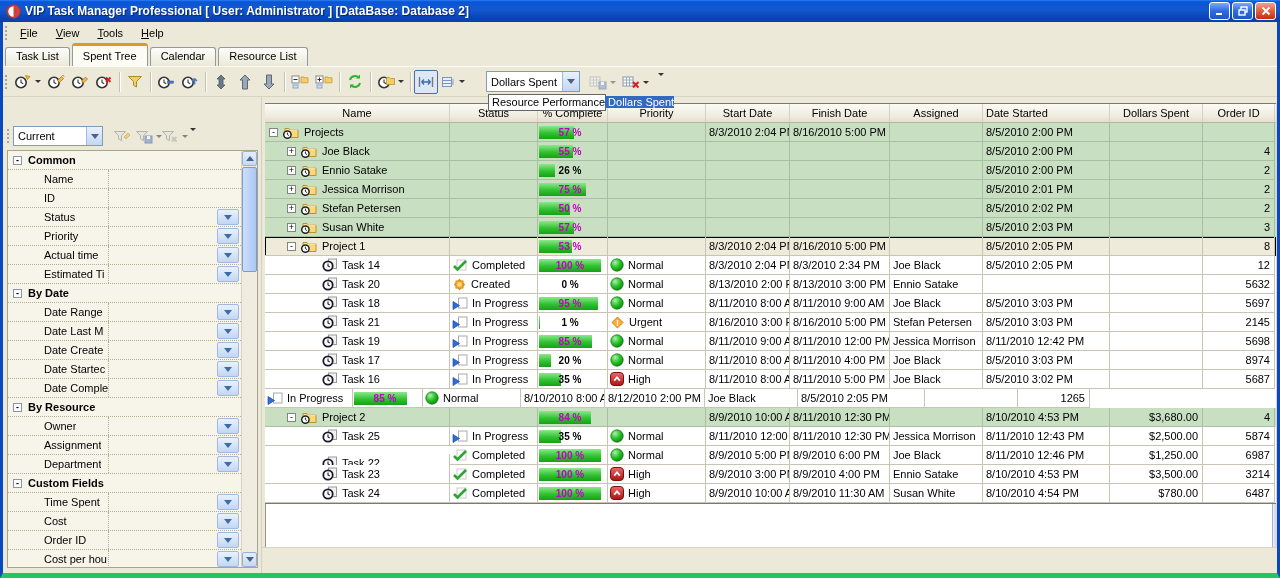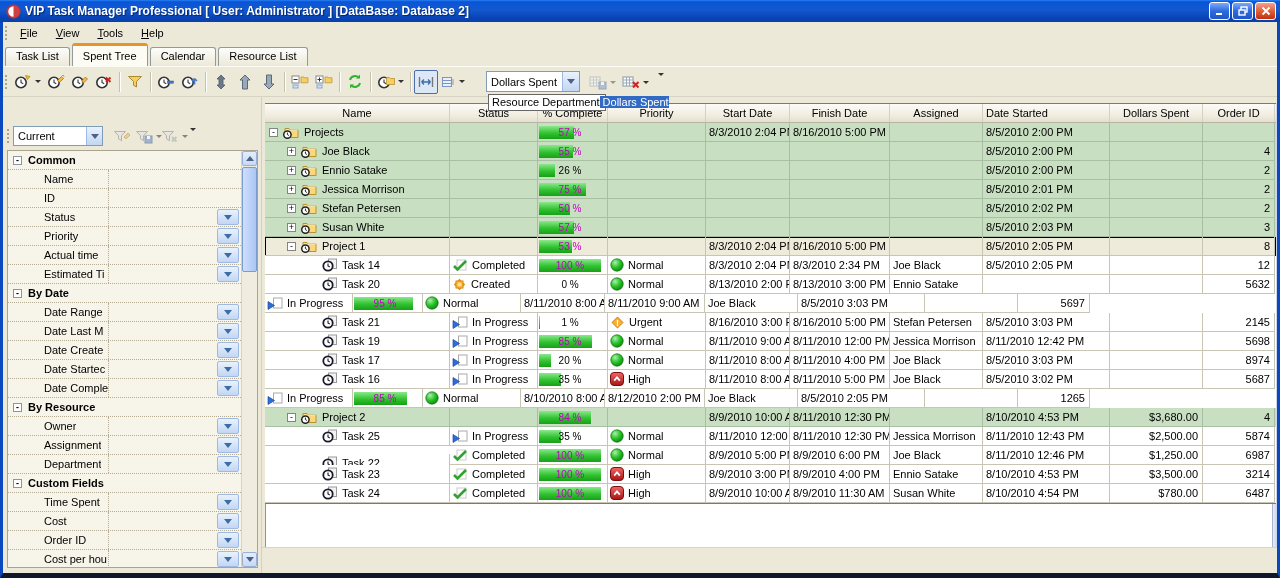--- a/index.html
+++ b/index.html
@@ -12,21 +12,21 @@
     display:flex; align-items:center; padding:0 4px; }
   .titlebar .logo { margin:0 4px 0 2px; display:flex; }
   .titlebar .title { color:#fff; font-weight:bold; font-size:12px; text-shadow:1px 1px 1px #00256e; flex:1; white-space:nowrap; overflow:hidden; }
   .winbtns { display:flex; gap:2px; }
   .winbtn { width:21px; height:18px; border-radius:3px; border:1px solid #fff; display:flex; align-items:center; justify-content:center; }
   .winbtn.blue { background:linear-gradient(to bottom,#7DA8F8,#2E6BE0 50%,#1F55C8); }
   .winbtn.red  { background:linear-gradient(to bottom,#F2A28C,#E0603C 50%,#C03010); }
 
   
   .body { position:absolute; top:22px; left:0; right:0; bottom:0;
-    border-left:3px solid #0A48C0; border-right:3px solid #0A48C0; border-bottom:5px solid #0f172a;
+    border-left:3px solid #0A48C0; border-right:3px solid #0A48C0; border-bottom:5px solid #22c55e;
     background:#c2410c; }
   .grip { border-left:2px dotted #A8A490; height:14px; margin:0 4px 0 2px; }
 
   .menubar { position:absolute; top:0; left:0; right:0; height:22px; display:flex; align-items:center; background:#ECE9D8; }
   .menu-item { padding:2px 9px; cursor:default; }
   .menu-item u { text-decoration:underline; }
 
   .tabsbar { position:absolute; top:22px; left:0; right:0; height:23px; display:flex; align-items:flex-end; padding-left:2px; background:#ECE9D8; border-bottom:1px solid #FCFBF4; }
   .tab { height:19px; padding:2px 10px 0; margin-right:2px; border:1px solid #919B9C; border-bottom:none;
     border-radius:3px 3px 0 0; background:linear-gradient(to bottom,#FDFDFB,#ECE9D8); white-space:nowrap; }
@@ -92,21 +92,21 @@
   .grow { display:flex; height:19px; background:#fff; position:relative; }
   .grow.green { background:#C8DFC2; }
   .grow.selected { background:#EFEBDA; box-shadow:inset 0 0 0 1px #000; }
   .gcell { border-right:1px solid #C9C5B5; border-bottom:1px solid #C9C5B5; height:19px; display:flex; align-items:center; white-space:nowrap; overflow:hidden; }
   .grow.green .gcell { border-right-color:#A9BFA3; border-bottom-color:#A9BFA3; }
   .gcell.right { justify-content:flex-end; padding-right:4px; }
   .gcell.pad { padding-left:3px; }
   .expander { width:9px; height:9px; border:1px solid #848484; background:#fff; font-size:9px; line-height:7px; text-align:center; flex:none; margin-right:4px; }
   .ticon { flex:none; margin-right:4px; display:flex; }
   .sicon { flex:none; margin:0 4px 0 2px; display:flex; }
-  .bar-track { position:relative; width:62px; height:13px; margin-left:1px; }
+  .bar-track { position:relative; width:62px; height:13px; margin-left:1px;font-weight:bold; }
   .bar-fill { position:absolute; left:0; top:0; bottom:0; background:linear-gradient(to bottom,#8BE88B,#30C230 55%,#17A017); }
   .bar-label { position:absolute; left:0; right:0; top:0; bottom:0; text-align:center; line-height:13px; font-size:10px; }
   .bar-label.mag { color:#C400C4; }
 </style>
 </head>
 <body>
 
 <div class="window">
   <div class="titlebar">
     <span class="logo">
@@ -301,21 +301,21 @@
               </svg>
             </span>
             <i class="caret"></i>
           </span>
         </span>
       <span class="combo">
         <span class="val">Dollars Spent</span>
         <span class="cbtn">
             <i></i>
           </span>
-        <span class="combo-pop"><span class="opt">Resource Department</span><span class="opt sel">Dollars Spent</span></span>
+        <span class="combo-pop"><span class="opt">Resource Performance</span><span class="opt sel">Dollars Spent</span></span>
       </span>
       <span class="tb-right" style="left:583px;">
           <span class="tb-btn disabled">
             <span style="display: flex;">
               <svg width="18" height="15">
                 <rect x="1" y="2" width="10" height="9" fill="#fff" stroke="#89a"></rect>
                 <path d="M1 5h10M1 8h10M4.5 2v9M7.5 2v9" stroke="#9ab"></path>
                 <rect x="10" y="7" width="7" height="7" fill="#6a88c8" stroke="#3a5a98"></rect>
                 <rect x="12" y="7" width="3" height="3" fill="#fff"></rect>
               </svg>
@@ -828,20 +828,32 @@
                   <span>Normal</span>
                 </span>
                 <span class="gcell pad" style="width: 84px;">8/13/2010 2:00 PM</span>
                 <span class="gcell pad" style="width: 100px;">8/13/2010 3:00 PM</span>
                 <span class="gcell pad" style="width: 93px;">Ennio Satake</span>
                 <span class="gcell pad" style="width: 127px;"></span>
                 <span class="gcell right" style="width: 93px;"></span>
                 <span class="gcell right" style="width: 72px;">5632</span>
               </div>
               <div class="grow white">
+                <span class="gcell" style="width: 185px;">
+                  <span style="width: 44px; flex: 0 0 auto;"></span>
+                  <span style="width: 13px; flex: 0 0 auto;"></span>
+                  <span class="ticon" style="display: flex;">
+                    <svg width="16" height="14" viewBox="0 0 16 14">
+                      <rect x="6.5" y="1" width="8" height="9.5" fill="#F2F2F2" stroke="#999"></rect>
+                      <circle cx="6" cy="8" r="4.7" fill="#fff" stroke="#1a1a2a" stroke-width="1.8"></circle>
+                      <path d="M6 5.5V8l1.8 1" stroke="#1a1a2a" stroke-width="1.1" fill="none"></path>
+                    </svg>
+                  </span>
+                  <span>Task 18</span>
+                </span>
                 <span class="gcell" style="width: 88px;">
                   <span class="sicon" style="display: flex;">
                     <svg width="16" height="13">
                       <rect x="6.5" y="1" width="8.5" height="10" fill="#fff" stroke="#aaa"></rect>
                       <path d="M1 4.5l6.5 4L1 12.5z" fill="#2E6CD8" stroke="#1A4AA8" stroke-width=".7"></path>
                     </svg>
                   </span>
                   <span>In Progress</span>
                 </span>
                 <span class="gcell" style="width: 70px;">

